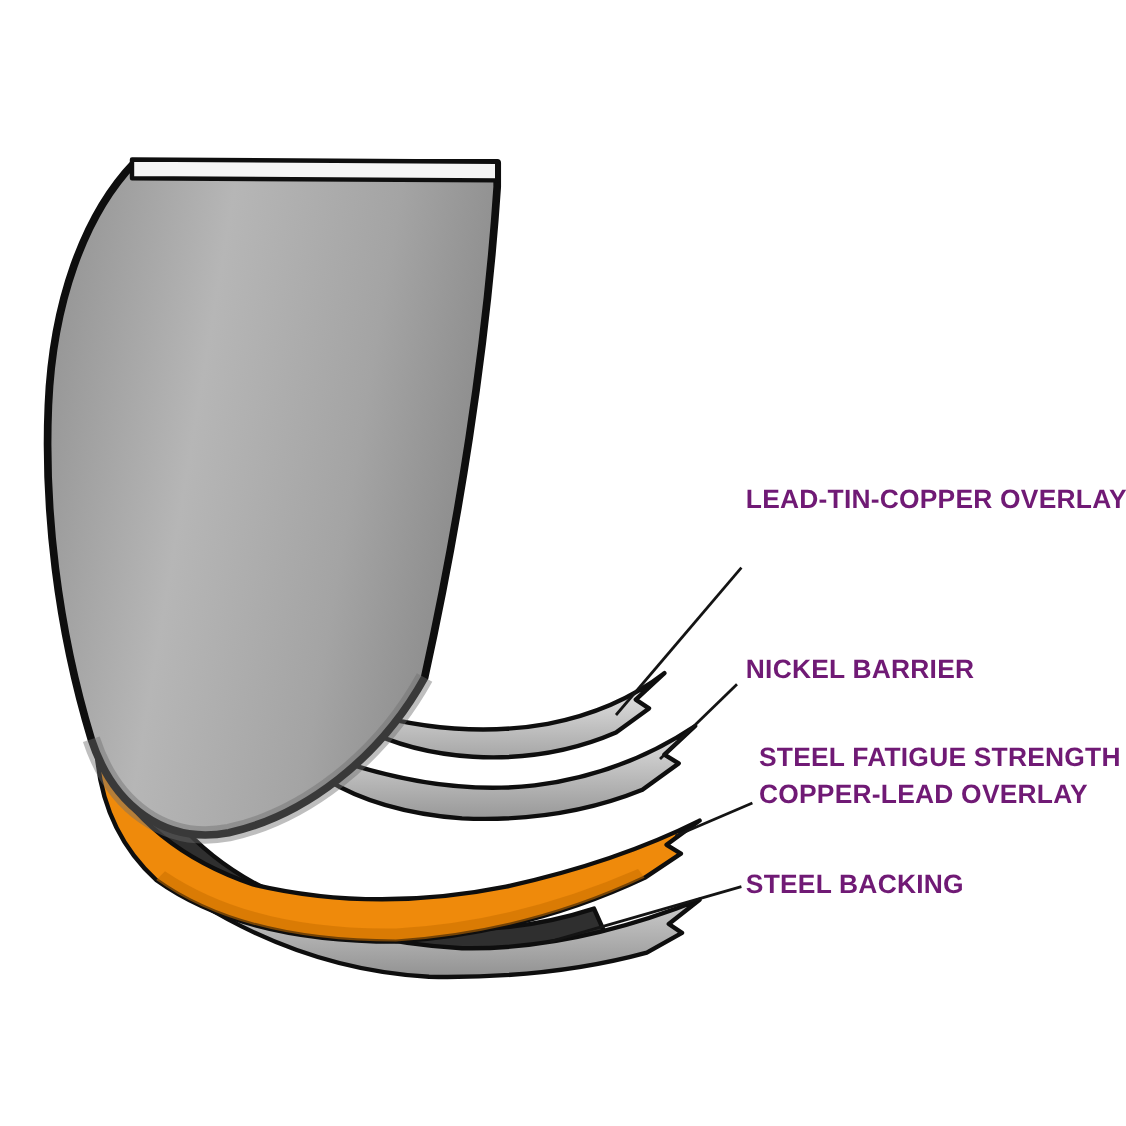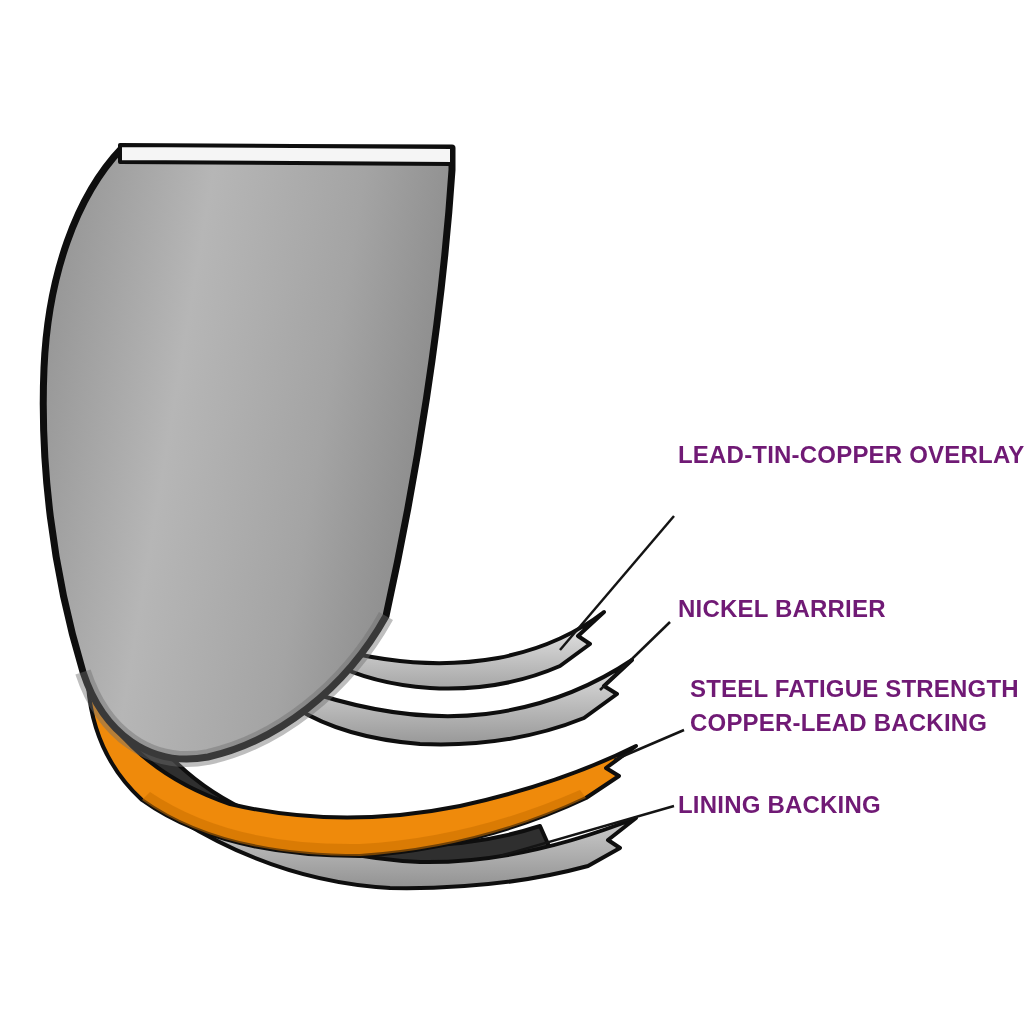--- a/index.html
+++ b/index.html
@@ -116,20 +116,20 @@
   <div class="label" style="left:678px; top:438px;">
     <span>LEAD-TIN-COPPER OVERLAY</span>
   </div>
 
   <div class="label" style="left:678px; top:592px;">
     <span>NICKEL BARRIER</span>
   </div>
 
   <div class="label" style="left:690px; top:672px;">
     <span>STEEL FATIGUE STRENGTH</span>
-    <span>COPPER-LEAD BACKING</span>
+    <span>COPPER-LEAD OVERLAY</span>
   </div>
 
   <div class="label" style="left:678px; top:788px;">
-    <span>LINING BACKING</span>
+    <span>STEEL BACKING</span>
   </div>
 
 </div>
 
 </body></html>

